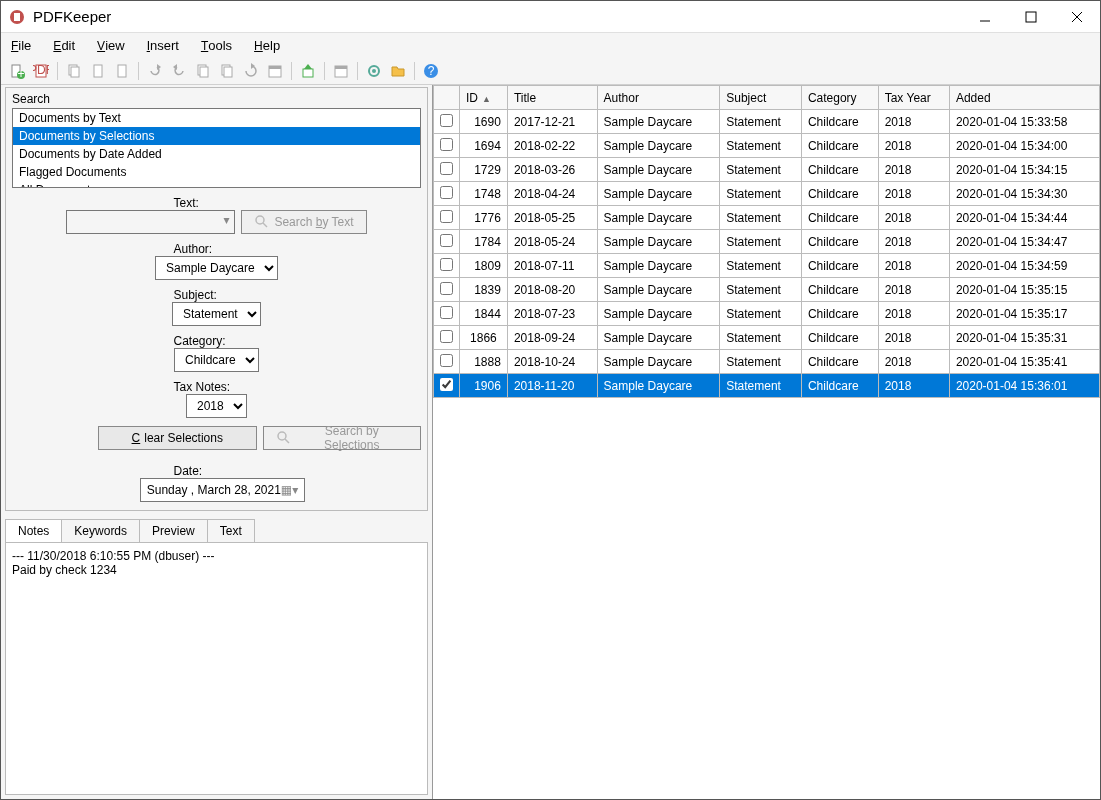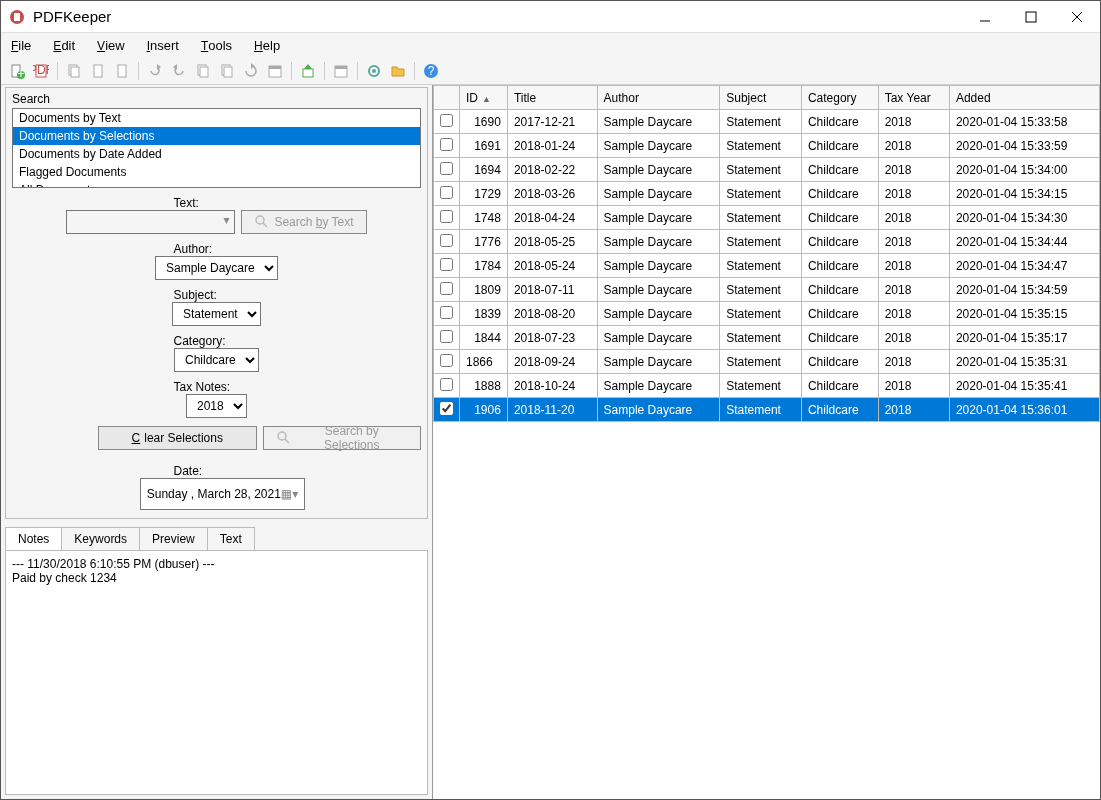--- a/index.html
+++ b/index.html
@@ -40,21 +40,21 @@
 table.grid { width: 100%; border-collapse: collapse; }
 table.grid th, table.grid td { border: 1px solid #bbb; padding: 3px 6px; text-align: left; white-space: nowrap; font-size: 12px; height: 24px; }
 table.grid th { background: #f7f7f7; font-weight: 400; position: sticky; top: 0; }
 table.grid th.chk, table.grid td.chk { width: 26px; text-align: center; }
 table.grid tr.selected td { background: #0078d7; color: #fff; }
 table.grid tr.selected input[type=checkbox]{ accent-color:#fff; }
 .statusbar { height: 22px; border-top: 1px solid #bbb; display: flex; align-items: center; padding: 0 8px; background: #f0f0f0; justify-content: space-between; }
 .statusbar .grip { width:14px; height:14px; background:linear-gradient(135deg, transparent 50%, #c0504d 50%); }
 svg.ic { width:16px; height:16px; }
 .sort-ind { font-size:9px; color:#666; margin-left:4px; }
-.date-picker { display:flex; align-items:center; border:1px solid #777; background:#fff; height:32px; padding:0 6px; justify-content:space-between;margin-left:12px; }
+.date-picker { display:flex; align-items:center; border:1px solid #777; background:#fff; height:24px; padding:0 6px; justify-content:space-between;margin-left:12px; }
 </style>
 </head>
 <body>
 
 <div class="window">
 
   <div class="titlebar">
     <span class="app-icon">
       <svg class="ic" viewBox="0 0 16 16">
           <circle cx="8" cy="8" r="7" fill="#c0504d"></circle>
@@ -295,30 +295,20 @@
               <td style="text-align: right;">1690</td>
               <td>2017-12-21</td>
               <td>Sample Daycare</td>
               <td>Statement</td>
               <td>Childcare</td>
               <td>2018</td>
               <td>2020-01-04 15:33:58</td>
             </tr>
             <tr>
               <td class="chk"><input type="checkbox" style=""></td>
-              <td style="text-align: right;">1691</td>
-              <td>2018-01-24</td>
-              <td>Sample Daycare</td>
-              <td>Statement</td>
-              <td>Childcare</td>
-              <td>2018</td>
-              <td>2020-01-04 15:33:59</td>
-            </tr>
-            <tr>
-              <td class="chk"><input type="checkbox" style=""></td>
               <td style="text-align: right;">1694</td>
               <td>2018-02-22</td>
               <td>Sample Daycare</td>
               <td>Statement</td>
               <td>Childcare</td>
               <td>2018</td>
               <td>2020-01-04 15:34:00</td>
             </tr>
             <tr>
               <td class="chk"><input type="checkbox" style=""></td>
@@ -385,21 +375,21 @@
               <td style="text-align: right;">1844</td>
               <td>2018-07-23</td>
               <td>Sample Daycare</td>
               <td>Statement</td>
               <td>Childcare</td>
               <td>2018</td>
               <td>2020-01-04 15:35:17</td>
             </tr>
             <tr>
               <td class="chk"><input type="checkbox" style=""></td>
-              <td style="text-align: left;">1866</td>
+              <td style="text-align: center;">1866</td>
               <td>2018-09-24</td>
               <td>Sample Daycare</td>
               <td>Statement</td>
               <td>Childcare</td>
               <td>2018</td>
               <td>2020-01-04 15:35:31</td>
             </tr>
             <tr>
               <td class="chk"><input type="checkbox" style=""></td>
               <td style="text-align: right;">1888</td>

